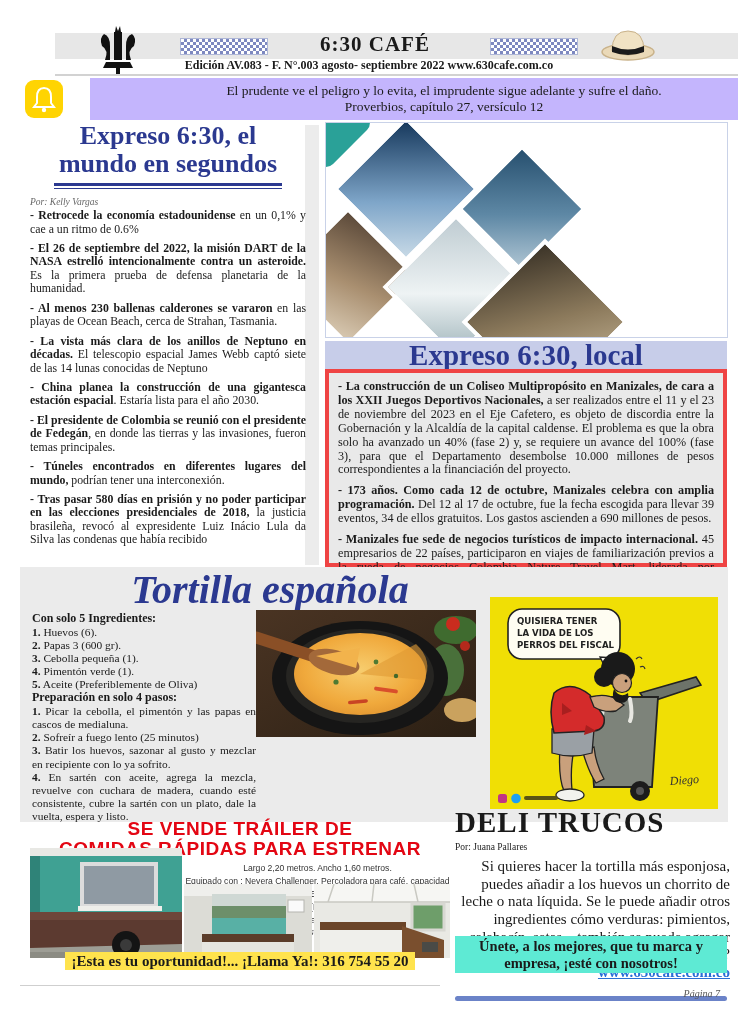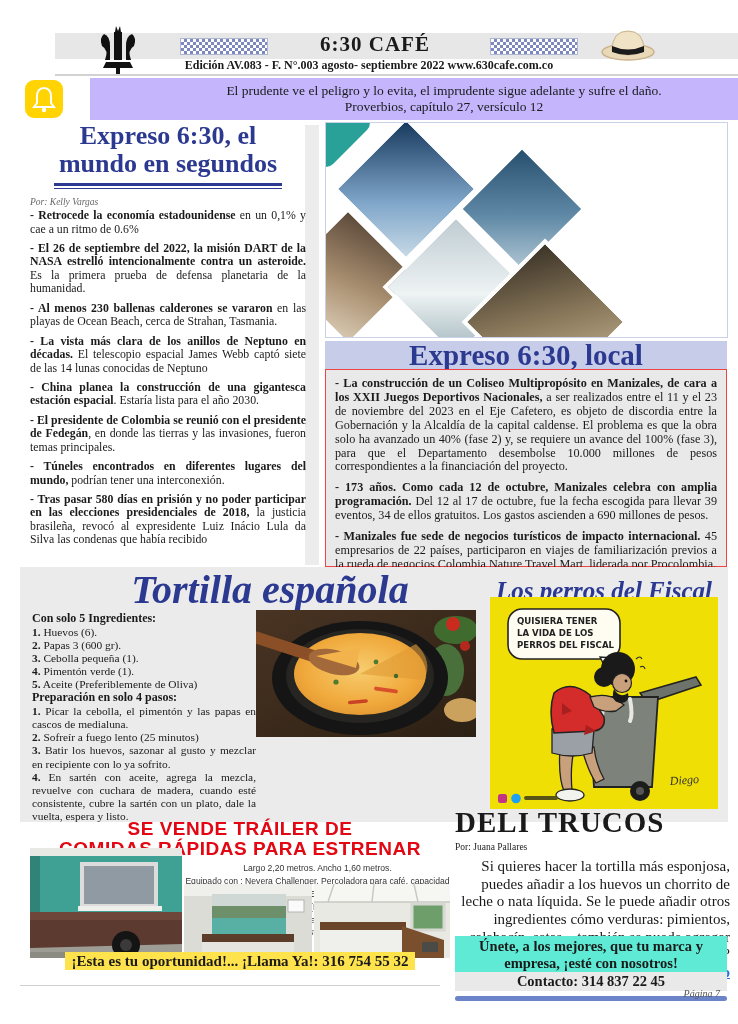--- a/index.html
+++ b/index.html
@@ -44,21 +44,21 @@
      border:1px solid #c9d2e8;overflow:hidden;}
   .diamond{position:absolute;border:4px solid #ffffff;transform:rotate(45deg);}
   .corner-teal{position:absolute;left:-34px;top:-34px;width:68px;height:68px;transform:rotate(45deg);
      background:#2aa198;border-radius:10px;}
 
   
   .local-bar{left:325px;top:341px;width:402px;height:28px;background:#c7cde9;
      display:flex;align-items:center;justify-content:center;}
   .local-title{font-size:29px;font-weight:bold;color:#2b3990;}
   .local-box{left:325px;top:369px;width:402px;height:198px;background:#e9e9e9;
-     border:1px solid #ef4444;box-sizing:border-box;padding:7px 9px;}
+     border:4px solid #ef4444;box-sizing:border-box;padding:7px 9px;}
   .local-box p.news{font-size:12.2px;margin-bottom:7px;}
 
   
   .tortilla-band{left:20px;top:567px;width:708px;height:255px;background:#ebebeb;}
   .tortilla-title{left:55px;top:566px;width:430px;text-align:center;font-size:40px;font-weight:bold;
      font-style:italic;color:#2b3990;}
   .perros-title{left:480px;top:577px;width:248px;text-align:center;font-size:25px;font-style:italic;
      font-weight:bold;color:#2b3990;}
   .recipe{left:32px;top:612px;width:224px;font-size:11.4px;line-height:1.15;}
   .recipe .hd{font-weight:bold;font-size:12px;}
@@ -162,21 +162,20 @@
     <div class="local-title">Expreso 6:30, local</div>
   </div>
   <div class="abs local-box">
     <p class="news"><b>- La construcción de un Coliseo Multipropósito en Manizales, de cara a los XXII Juegos Deportivos Nacionales,</b><span> a ser realizados entre el 11 y el 23 de noviembre del 2023 en el Eje Cafetero, es objeto de discordia entre la Gobernación y la Alcaldía de la capital caldense. El problema es que la obra solo ha avanzado un 40% (fase 2) y, se requiere un avance del 100% (fase 3), para que el Departamento desembolse 10.000 millones de pesos correspondientes a la financiación del proyecto.</span></p>
     <p class="news"><b>- 173 años. Como cada 12 de octubre, Manizales celebra con amplia programación.</b><span> Del 12 al 17 de octubre, fue la fecha escogida para llevar 39 eventos, 34 de ellos gratuitos. Los gastos ascienden a 690 millones de pesos.</span></p>
     <p class="news"><b>- Manizales fue sede de negocios turísticos de impacto internacional.</b><span> 45 empresarios de 22 países, participaron en viajes de familiarización previos a la rueda de negocios Colombia Nature Travel Mart, liderada por Procolombia.</span></p>
   </div>
 
   <div class="abs tortilla-band"></div>
   <div class="abs tortilla-title">Tortilla española</div>
-  <div class="abs perros-title">Los perros del Fiscal</div>
 
   <div class="abs recipe">
     <div class="hd">Con solo 5 Ingredientes:</div>
     <div class="ln"><b>1.</b><span> Huevos (6).</span></div>
     <div class="ln"><b>2.</b><span> Papas 3 (600 gr).</span></div>
     <div class="ln"><b>3.</b><span> Cebolla pequeña (1).</span></div>
     <div class="ln"><b>4.</b><span> Pimentón verde (1).</span></div>
     <div class="ln"><b>5.</b><span> Aceite (Preferiblemente de Oliva)</span></div>
     <div class="hd">Preparación en solo 4 pasos:</div>
     <div class="ln"><b>1.</b><span> Picar la cebolla, el pimentón y las papas en cascos de medialuna.</span></div>
@@ -290,32 +289,31 @@
     <rect x="0" y="0" width="136" height="18" fill="#f6f6f3"></rect>
     <path d="M0 18 h136 M20 0 l-6 18 M60 0 l-2 18 M100 0 l4 18" stroke="#c9c9c2" stroke-width="1.5" fill="none"></path>
     <rect x="98" y="20" width="32" height="26" fill="#6e9e6a"></rect>
     <rect x="98" y="20" width="32" height="26" fill="none" stroke="#d8d8d2" stroke-width="3"></rect>
     <rect x="6" y="38" width="86" height="8" fill="#6b4529"></rect>
     <rect x="6" y="46" width="86" height="28" fill="#efefeb"></rect>
     <path d="M88 42 l42 14 v18 h-42z" fill="#7a4f2e"></path>
     <rect x="108" y="58" width="16" height="10" fill="#4a4a46"></rect>
   </svg>
   <div class="abs sv-cta">
-    <span>¡Esta es tu oportunidad!... ¡Llama Ya!: 316 754 55 32</span>
+    <span>¡Esta es tu oportunidad!... ¡Llama Ya!: 316 754 55 20</span>
   </div>
 
   <div class="abs deli-title">DELI TRUCOS</div>
   <div class="abs deli-byline">Por: Juana Pallares</div>
   <div class="abs deli-body">
     <span>Si quieres hacer la tortilla más esponjosa, puedes añadir a los huevos un chorrito de leche o nata líquida. Se le puede añadir otros ingredientes cómo verduras: pimientos, calabacín, setas... también se puede agregar jamón, queso... ¿Quieres saber más?</span><br>
     <span class="deli-link">www.630cafe.com.co</span>
   </div>
   <div class="abs promo-box">
     <div>Únete, a los mejores, que tu marca y</div>
     <div>empresa, ¡esté con nosotros!</div>
   </div>
-  <div class="abs contact-line">Contacto: 314 837 22 45</div>
   <div class="abs blue-bar"></div>
 
   <div class="abs foot-rule"></div>
   <div class="abs page-num">Página 7</div>
 
 </div>
 
 </body></html>

